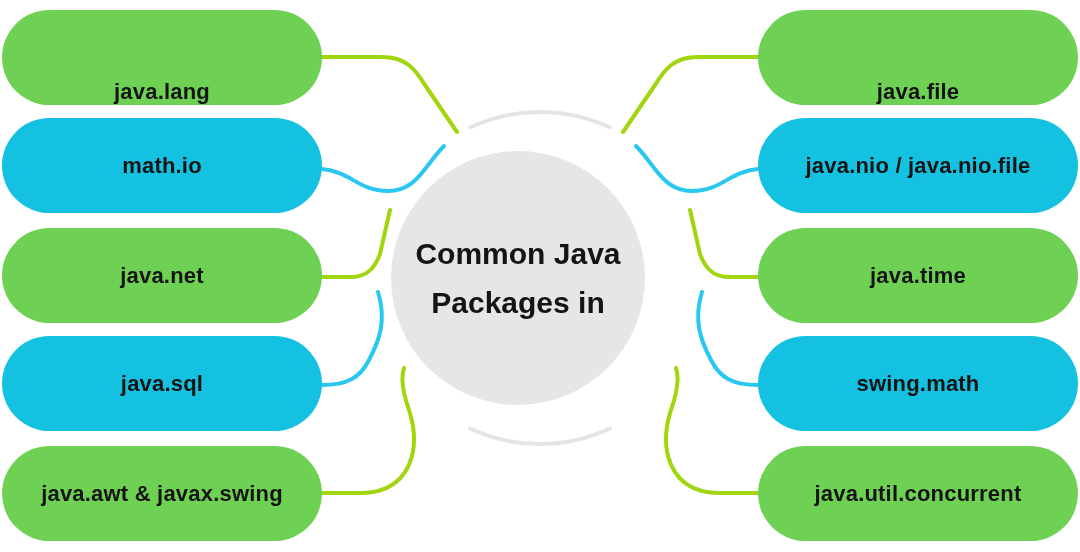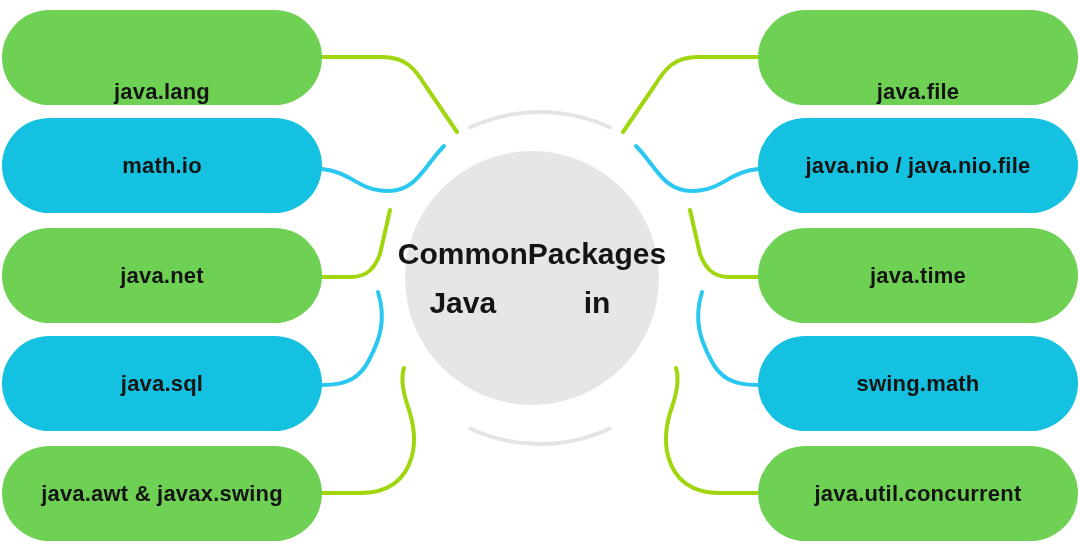--- a/index.html
+++ b/index.html
@@ -45,28 +45,28 @@
   .pill.left  { left: 2px; }
   .pill.right { left: 758px; }
   .row-0 { top: 10px; align-items: flex-end; }
   .row-1 { top: 118px; }
   .row-2 { top: 228px; }
   .row-3 { top: 336px; }
   .row-4 { top: 446px; }
 
   .center-circle {
     position: absolute;
-    left: 405px;
+    left: 391px;
     top: 151px;
     width: 254px;
     height: 254px;
     border-radius: 50%;
     background: var(--center-fill, #E6E6E6);
     display: flex;
-    flex-direction: row;
+    flex-direction: column;
     align-items: center;
     justify-content: center;
     text-align: center;
     font-size: 30px;
     font-weight: bold;
     color: var(--text, #141414);
     line-height: 49px;
   }
 </style>
 </head>

